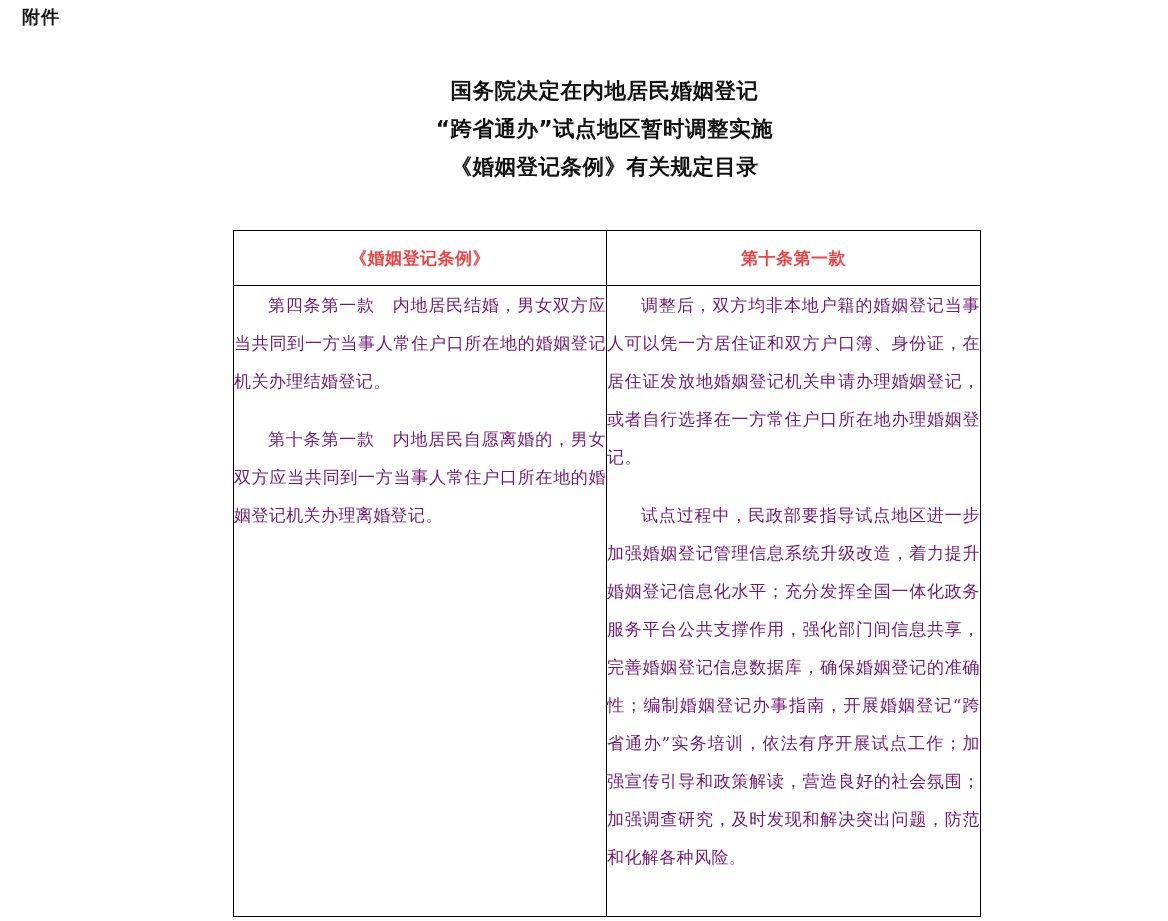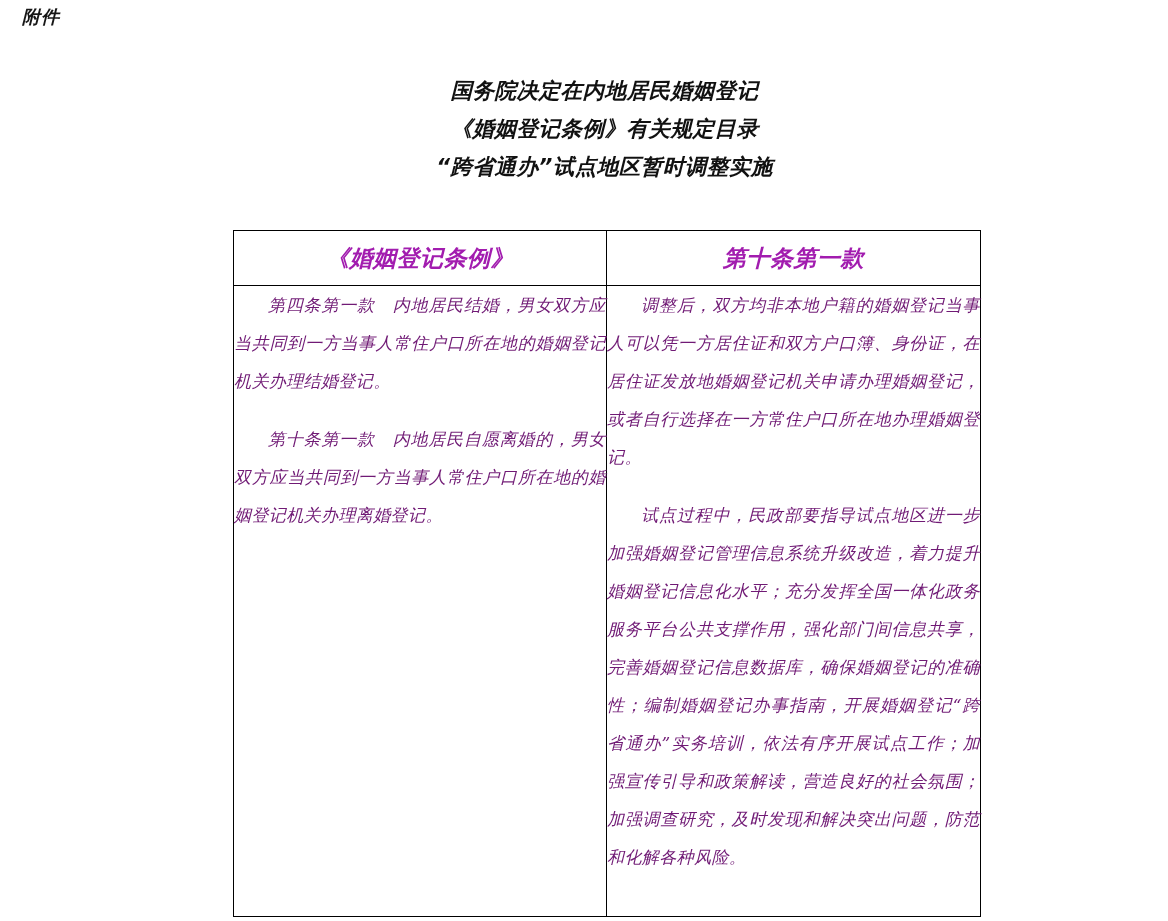--- a/index.html
+++ b/index.html
@@ -12,21 +12,20 @@
     height: 921px;
     position: relative;
     font-family: "DejaVu Serif", "Liberation Serif", serif;
     color: #1a1a1a;
     overflow: hidden;
   }
 
   .page {
     position: absolute;
     inset: 0;
-    font-style: italic;
   }
 
   
   .attachment-label {
     position: absolute;
     left: 22px;
     top: 3px;
     font-family: "DejaVu Sans", "Liberation Sans", sans-serif;
     font-size: 18px;
     font-weight: bold;
@@ -72,23 +71,23 @@
   }
   .col-left  { width: 373px; }
   .col-right { width: 374px; }
 
   .reg-table thead th {
     height: 54px;
     text-align: center;
     vertical-align: middle;
     font-family: "DejaVu Sans", "Liberation Sans", sans-serif;
     font-weight: bold;
-    font-size: 23px;
+    font-size: 17px;
     letter-spacing: 0.5px;
-    color: #a21caf;
+    color: #ef4444;
   }
 
   .cell-body {
     padding: 14px 18px 18px 16px;
     height: 630px;
     vertical-align: top;
   }
 
   .para {
     font-family: "DejaVu Serif", "Liberation Serif", serif;
@@ -105,22 +104,22 @@
 </style>
 </head>
 <body>
 
 <div class="page">
 
   <div class="attachment-label">附件</div>
 
   <div class="doc-title">
     <span class="tline">国务院决定在内地居民婚姻登记</span>
+    <span class="tline">“跨省通办”试点地区暂时调整实施</span>
     <span class="tline">《婚姻登记条例》有关规定目录</span>
-    <span class="tline">“跨省通办”试点地区暂时调整实施</span>
   </div>
 
   <table class="reg-table">
     <colgroup>
       <col class="col-left">
       <col class="col-right">
     </colgroup>
     <thead>
       <tr>
         <th>《婚姻登记条例》</th>

